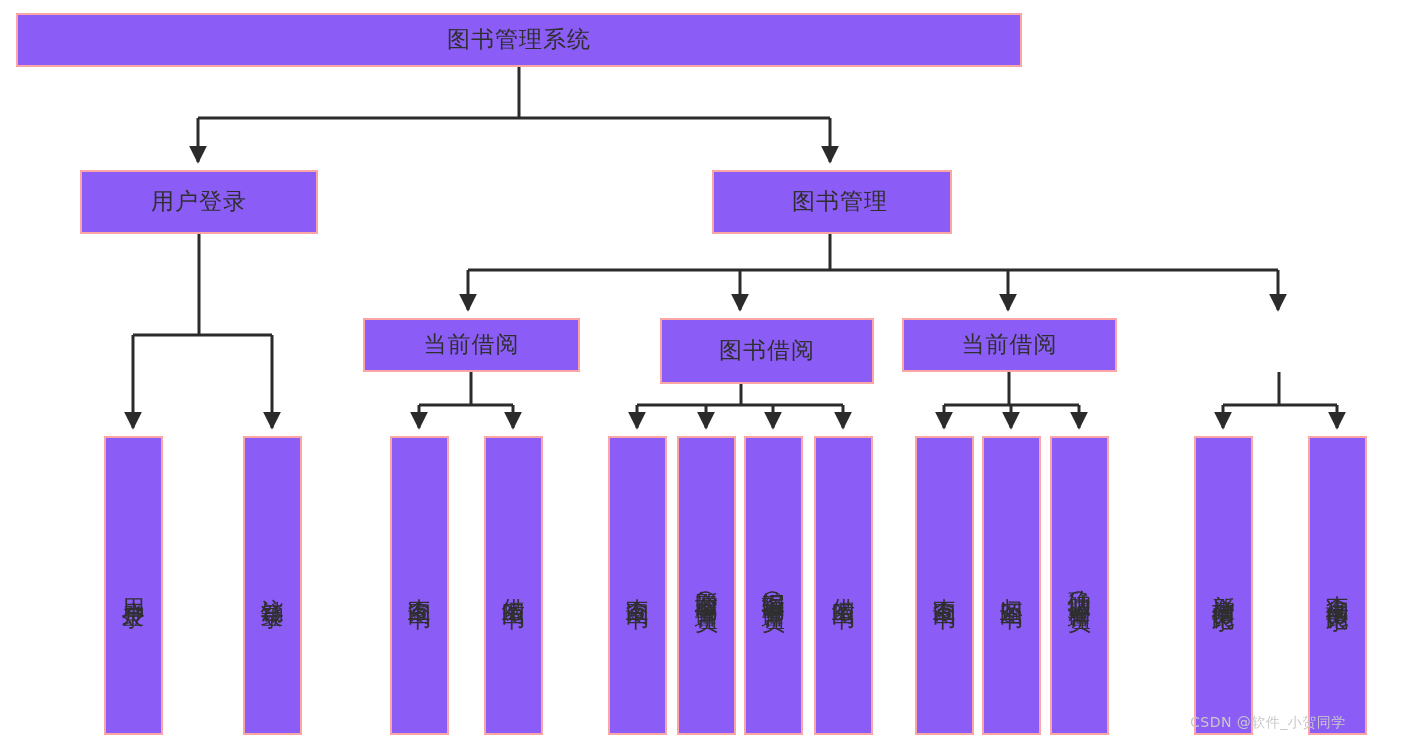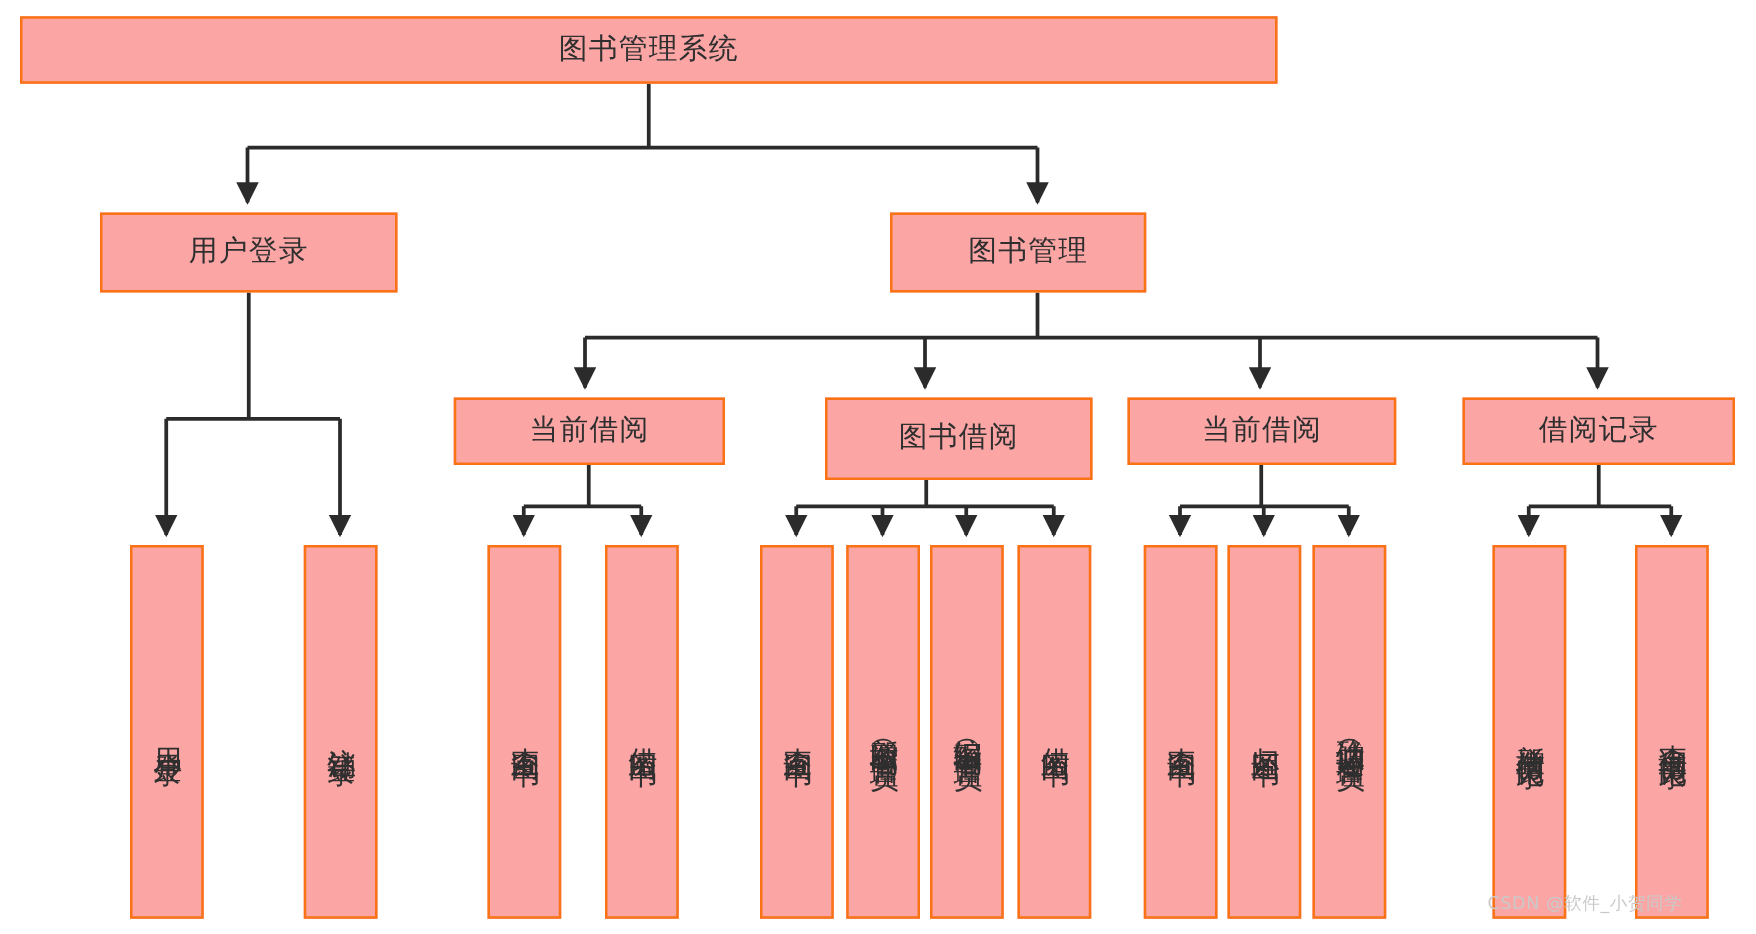--- a/index.html
+++ b/index.html
@@ -21,22 +21,22 @@
     position: absolute;
     left: 0;
     top: 0;
     width: 1405px;
     height: 747px;
     pointer-events: none;
   }
   .node {
     position: absolute;
     box-sizing: border-box;
-    background: #fca5a5;
-    border: 2px solid #f97316;
+    background: #8b5cf6;
+    border: 2px solid #fca5a5;
     display: flex;
     align-items: center;
     justify-content: center;
     color: #2f2f2f;
   }
   .node.horiz {
     font-size: 23px;
     letter-spacing: 1px;
     line-height: 1.2;
     text-align: center;
@@ -120,35 +120,32 @@
     </g>
   </svg>
 
   <div class="node horiz" style="left: 16px; top: 13px; width: 1006px; height: 54px;">
     <span>图书管理系统</span>
   </div>
 
   <div class="node horiz" style="left: 80px; top: 170px; width: 238px; height: 64px;">
     <span>用户登录</span>
   </div>
-  <div class="node horiz" style="left: 712px; top: 170px; width: 205px; height: 64px; padding-left: 16px;">
+  <div class="node horiz" style="left: 712px; top: 170px; width: 240px; height: 64px; padding-left: 16px;">
     <span>图书管理</span>
   </div>
 
   <div class="node horiz" style="left: 363px; top: 318px; width: 217px; height: 54px;">
     <span>当前借阅</span>
   </div>
   <div class="node horiz" style="left: 634px; top: 318px; width: 214px; height: 66px; margin-left: 26px;">
     <span>图书借阅</span>
   </div>
   <div class="node horiz" style="left: 902px; top: 318px; width: 215px; height: 54px;">
     <span>当前借阅</span>
-  </div>
-  <div class="node horiz" style="left: 1170px; top: 318px; width: 218px; height: 54px;">
-    <span>借阅记录</span>
   </div>
 
   <div class="node vert" style="left: 104px; top: 436px; width: 59px; height: 299px;">
     <span>用户登录</span>
   </div>
   <div class="node vert" style="left: 243px; top: 436px; width: 59px; height: 299px;">
     <span>注销登录</span>
   </div>
 
   <div class="node vert" style="left: 390px; top: 436px; width: 59px; height: 299px;">

